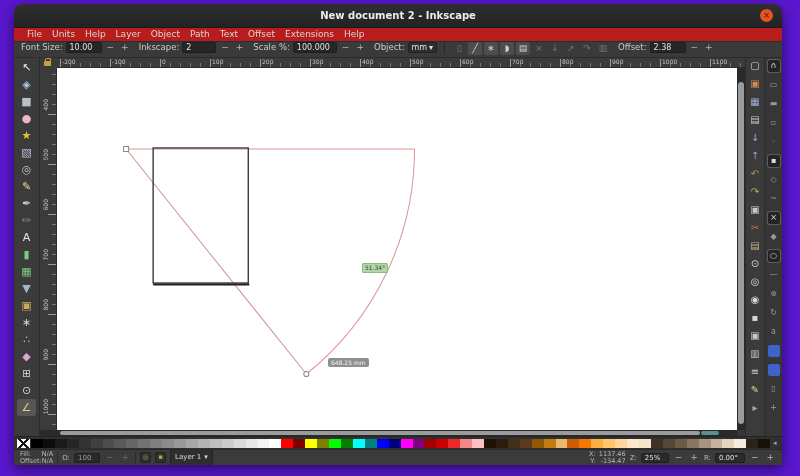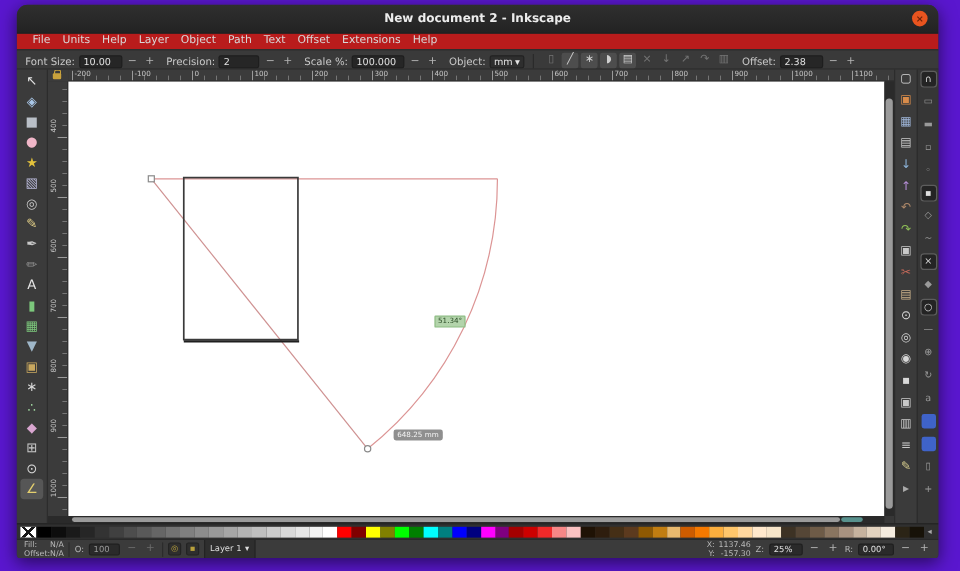--- a/index.html
+++ b/index.html
@@ -7,21 +7,21 @@
   .desktop{position:relative;width:800px;height:476px;background:#5a17cf;font-family:"DejaVu Sans",sans-serif;overflow:hidden}
   .window{position:absolute;left:14px;top:4px;width:768px;height:461px;background:#373737;border-radius:9px 9px 3px 3px;overflow:hidden;display:flex;flex-direction:column;box-shadow:0 4px 14px rgba(0,0,0,.55)}
   
   .titlebar{height:24px;flex:none;background:linear-gradient(#2f2f2f,#232323);border-bottom:1px solid #1a1a1a;display:flex;align-items:center;justify-content:center;position:relative}
   .title{font-size:10px;font-weight:bold;color:#ececec}
   .close-btn{position:absolute;right:9px;top:5px;width:13px;height:13px;border-radius:50%;background:#e9541f;color:#6b2109;font-size:8px;line-height:13px;text-align:center;font-weight:bold}
   
   .menubar{height:13px;flex:none;background:#b91c1c;display:flex;align-items:center;padding-left:8px}
   .menu-item{font-size:9px;color:#d8d8d8;padding:0 5px;line-height:13px;white-space:nowrap}
   
-  .toolbar{height:17px;flex:none;background:#3a3a3a;border-top:1px solid #2c2c2c;border-bottom:1px solid #2c2c2c;display:flex;align-items:flex-end;padding-left:7px;gap:3px;font-size:8.5px;color:#c9c9c9;overflow:hidden;white-space:nowrap}
+  .toolbar{height:17px;flex:none;background:#3a3a3a;border-top:1px solid #2c2c2c;border-bottom:1px solid #2c2c2c;display:flex;align-items:flex-start;padding-left:7px;gap:3px;font-size:8.5px;color:#c9c9c9;overflow:hidden;white-space:nowrap}
   .tlabel{margin-left:5px}
   .entry{background:#262626;border:1px solid #1e1e1e;border-radius:2px;color:#e2e2e2;font-size:8px;height:11px;line-height:9px;padding:0 3px;display:inline-block}
   .spin{color:#b5b5b5;font-size:9px;padding:0 2px;line-height:11px}
   .dropdown{background:#2e2e2e;border:1px solid #222;border-radius:2px;height:11px;line-height:9px;padding:0 3px;font-size:8px;color:#e2e2e2;display:inline-flex;gap:2px;align-items:center}
   .tsep{width:1px;height:12px;background:#2a2a2a;margin:0 4px}
   .tbtn{width:14px;height:13px;border-radius:2px;font-size:9px;line-height:13px;text-align:center;color:#cfcfcf;flex:none}
   .tbtn.active{background:#4d4d4d}
   .tbtn.dim{opacity:.38}
   
   .main{flex:1;display:flex;min-height:0}
@@ -93,21 +93,21 @@
         <span class="menu-item">Offset</span>
         <span class="menu-item">Extensions</span>
         <span class="menu-item">Help</span>
       </div>
 
     <div class="toolbar">
       <span>Font Size:</span>
       <span class="entry" style="width:36px">10.00</span>
       <span class="spin">−</span>
       <span class="spin">+</span>
-      <span class="tlabel">Precision:</span>
+      <span class="tlabel">Inkscape:</span>
       <span class="entry" style="width:34px">2</span>
       <span class="spin">−</span>
       <span class="spin">+</span>
       <span class="tlabel">Scale %:</span>
       <span class="entry" style="width:44px">100.000</span>
       <span class="spin">−</span>
       <span class="spin">+</span>
       <span class="tlabel">Object:</span>
       <span class="dropdown">
         <span>mm</span>
@@ -338,21 +338,21 @@
       <span class="icon-btn">◎</span>
       <span class="icon-btn">▪</span>
       <span class="layer-dd">
         <span>Layer 1</span>
         <span>▾</span>
       </span>
       <div class="xy-grid">
         <span>X:</span>
         <span>1137.46</span>
         <span>Y:</span>
-        <span>-157.30</span>
+        <span>-134.47</span>
       </div>
       <span>Z:</span>
       <span class="mini-entry lit" style="width:28px">25%</span>
       <span class="spin">−</span>
       <span class="spin">+</span>
       <span>R:</span>
       <span class="mini-entry lit" style="width:30px">0.00°</span>
       <span class="spin">−</span>
       <span class="spin">+</span>
     </div>

